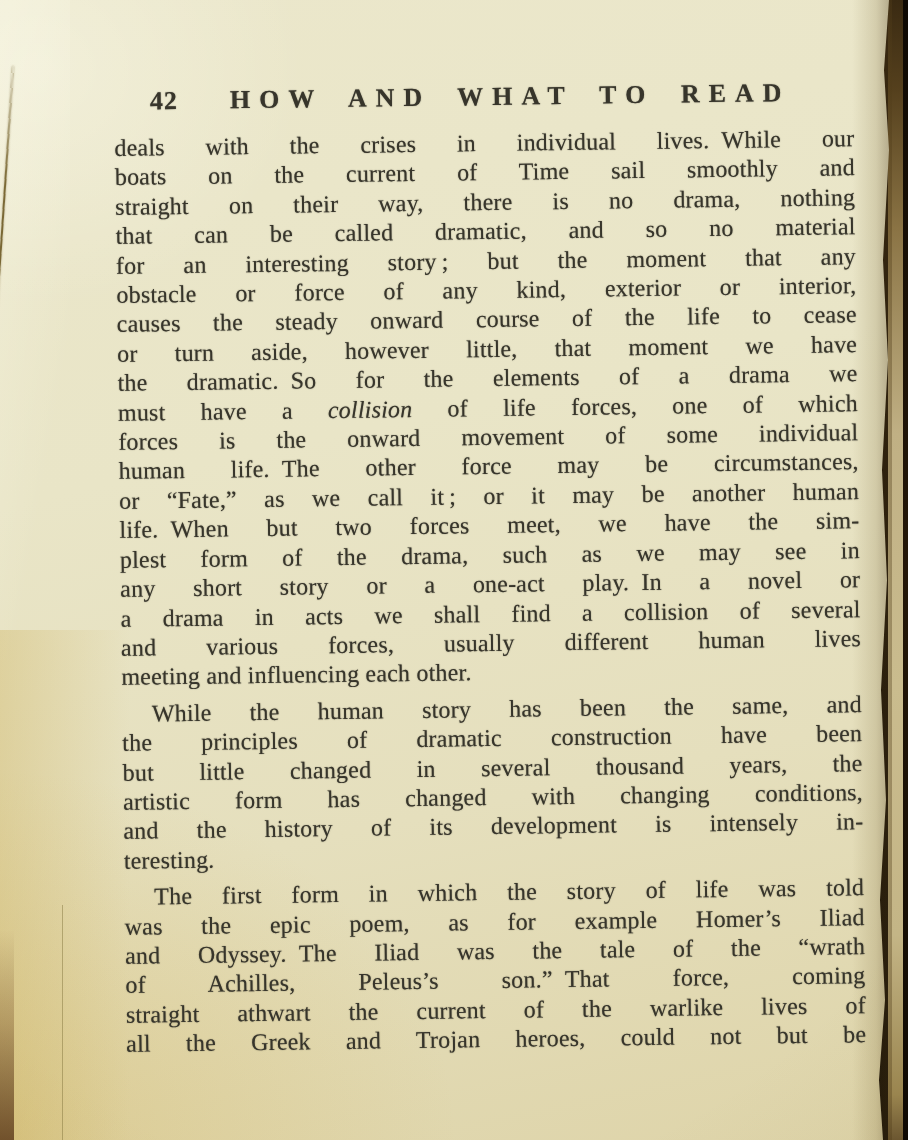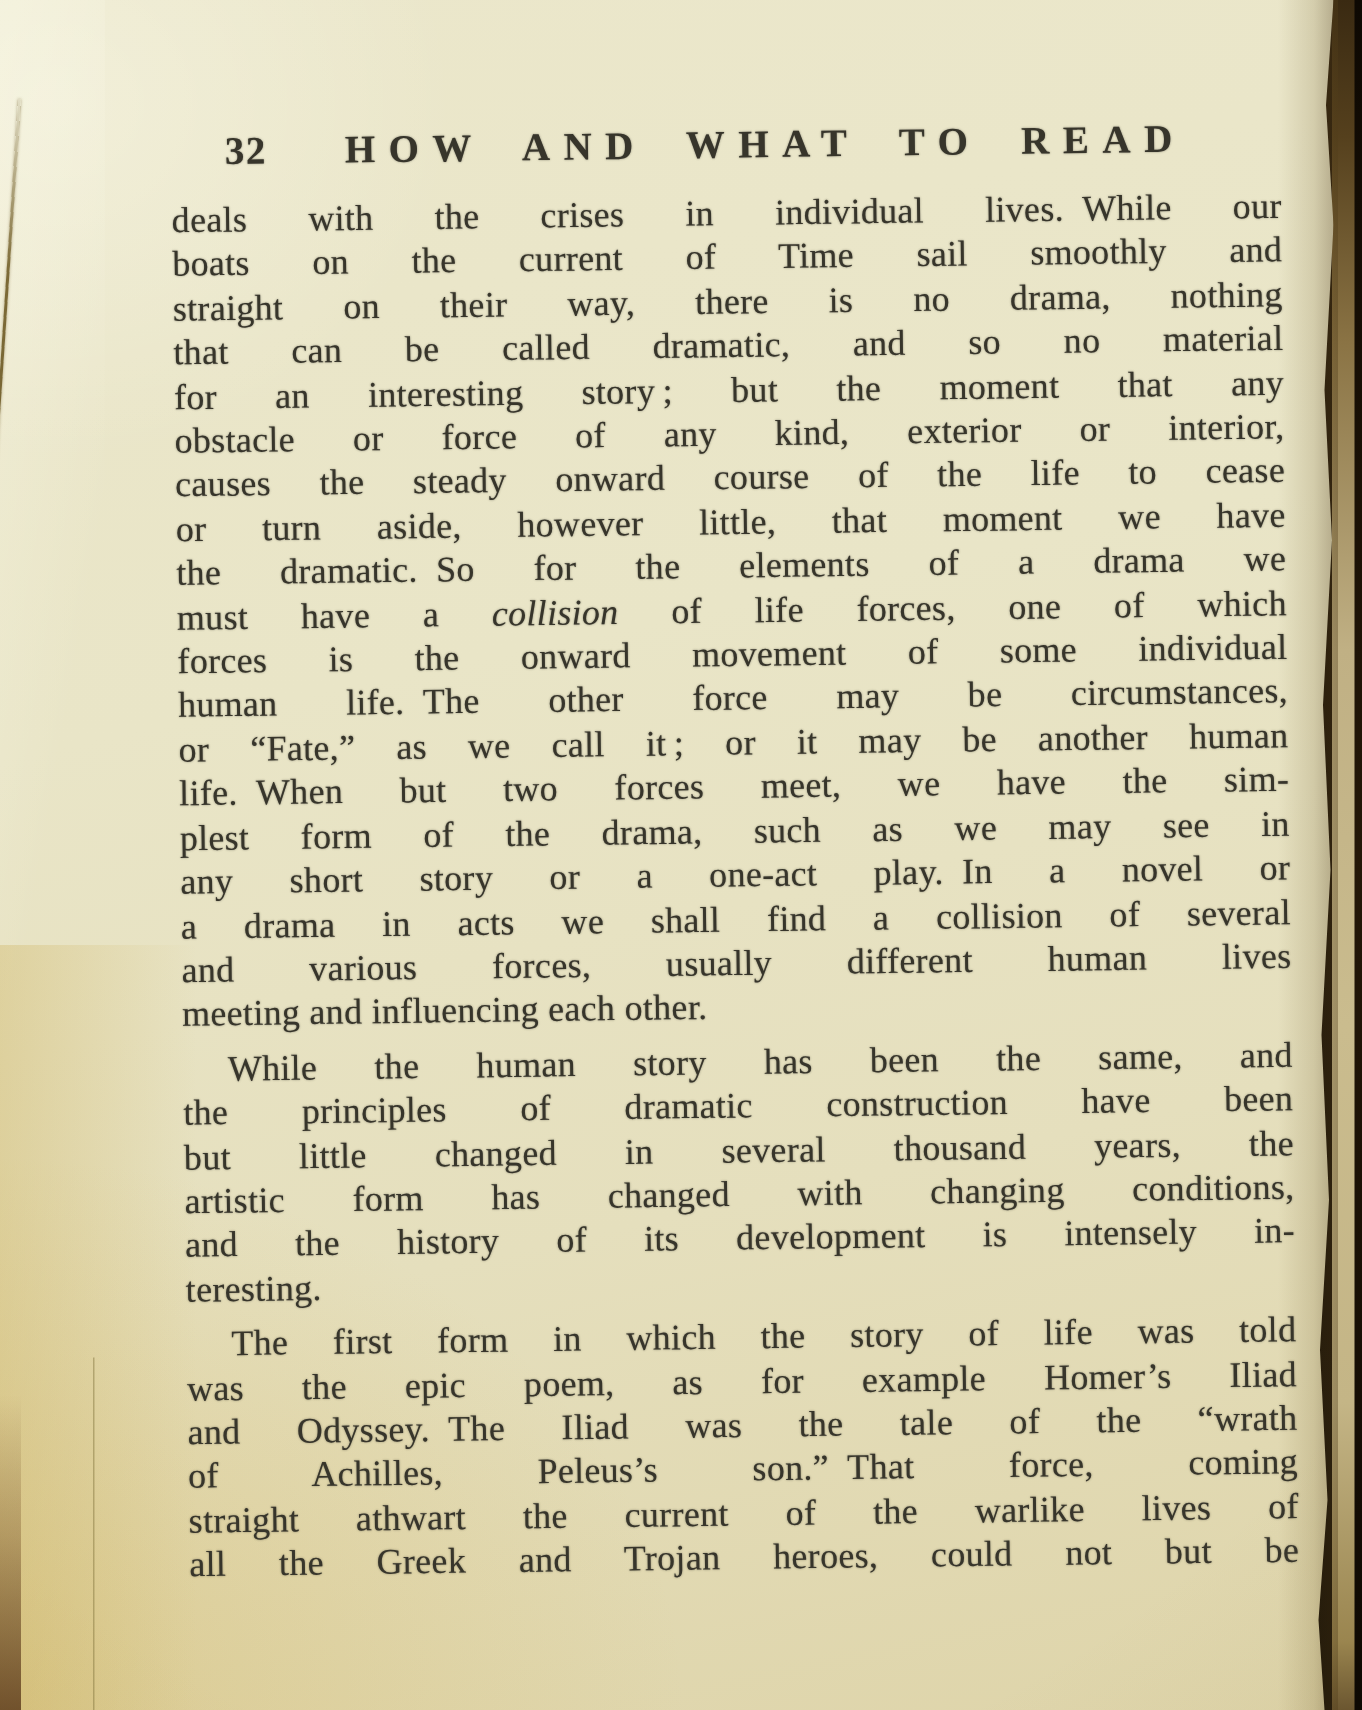--- a/index.html
+++ b/index.html
@@ -117,21 +117,21 @@
   <div class="edge-shade"></div>
 
   <div class="left-light-wedge"></div>
   <div class="left-page-line"></div>
   <div class="left-warm"></div>
   <div class="left-stack-line"></div>
   <div class="left-dark-streak"></div>
 
   <div class="text-layer">
     <div class="running-head">
-      <span class="folio">32</span>
+      <span class="folio">42</span>
       <span class="head-title">HOW AND WHAT TO READ</span>
     </div>
     <div class="body-text" id="text-body">
         <div class="para">
           <div class="line"><span>deals with the crises in individual lives. While our</span></div>
           <div class="line"><span>boats on the current of Time sail smoothly and</span></div>
           <div class="line"><span>straight on their way, there is no drama, nothing</span></div>
           <div class="line"><span>that can be called dramatic, and so no material</span></div>
           <div class="line"><span>for an interesting story ; but the moment that any</span></div>
           <div class="line"><span>obstacle or force of any kind, exterior or interior,</span></div>

